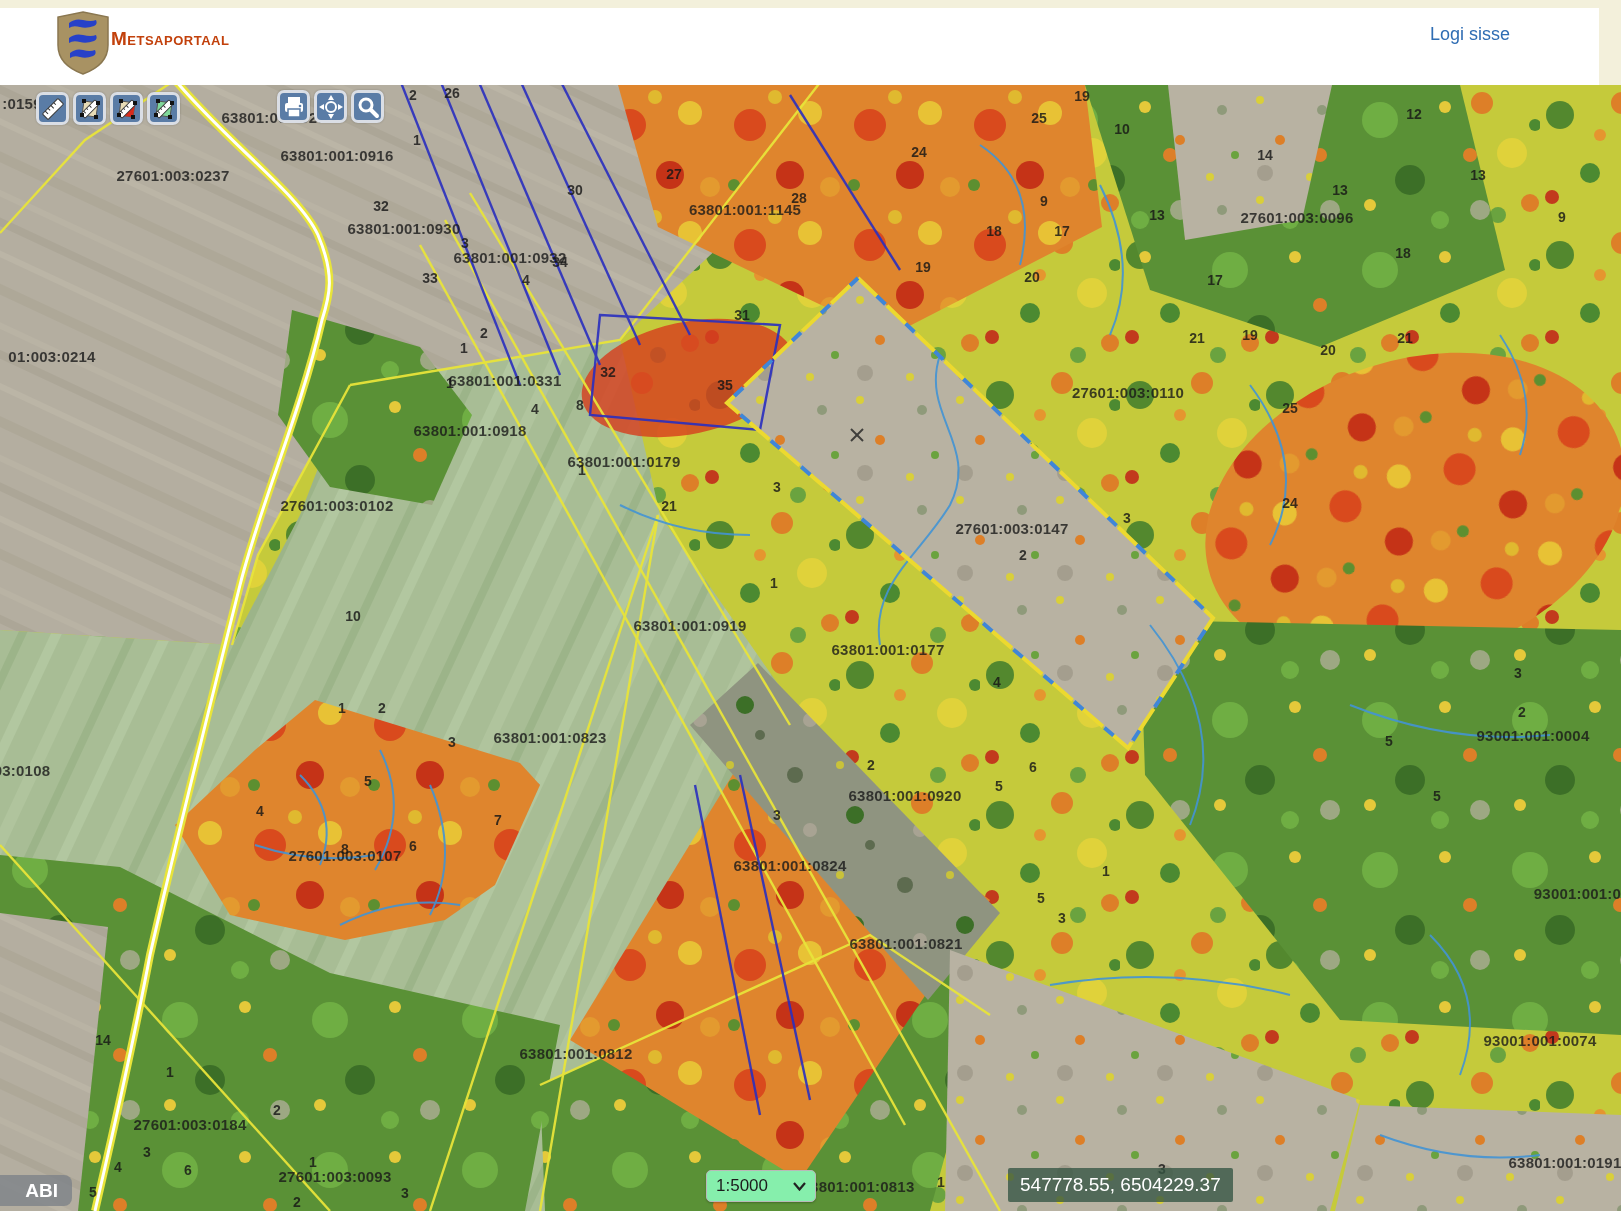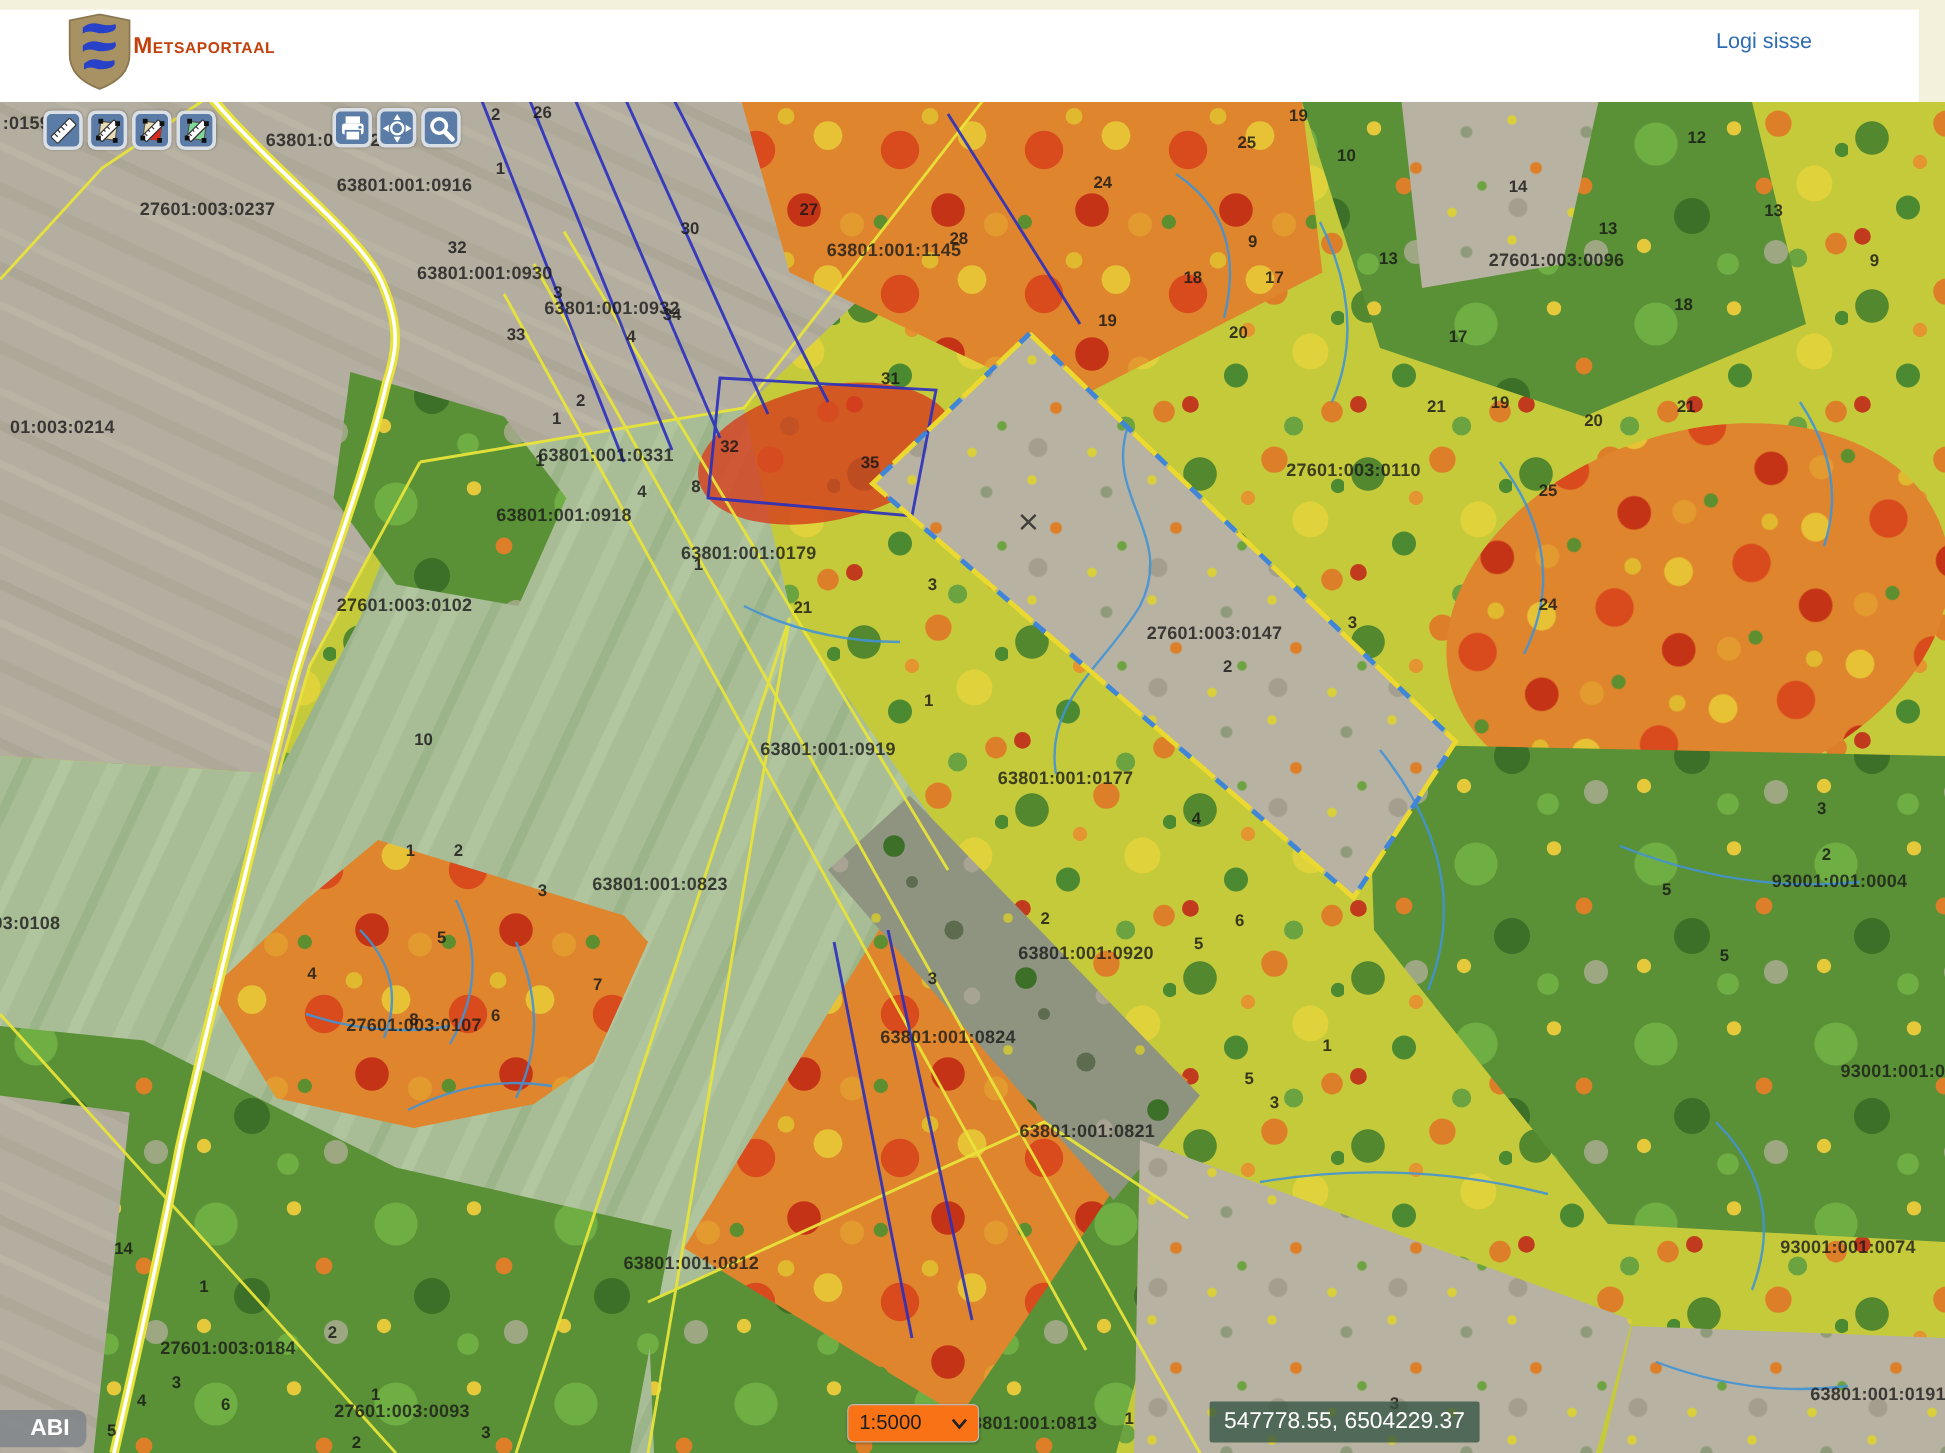--- a/index.html
+++ b/index.html
@@ -19,21 +19,21 @@
   .plabel{position:absolute;transform:translate(-50%,-50%);font-size:15px;font-weight:bold;
           color:rgba(25,25,25,.8);white-space:nowrap;letter-spacing:.2px;}
   .snum{position:absolute;transform:translate(-50%,-50%);font-size:14px;font-weight:bold;
         color:rgba(22,22,22,.82);white-space:nowrap;}
   
   .tool-btn{position:absolute;width:33px;height:33px;background:#5a7ca6;border:3px solid rgba(225,228,232,.95);
             border-radius:7px;box-sizing:border-box;display:flex;align-items:center;justify-content:center;
             cursor:pointer;box-shadow:0 0 2px rgba(0,0,0,.25);}
   .tool-btn svg{display:block;}
   
-  #scale-select{position:absolute;left:706px;top:1085px;width:110px;height:32px;background:#f97316;
+  #scale-select{position:absolute;left:706px;top:1085px;width:110px;height:32px;background:#86efac;
                 border:1px solid #b9b9b9;border-radius:5px;display:flex;align-items:center;
                 justify-content:space-between;padding:0 9px;box-sizing:border-box;cursor:pointer;
                 font-size:17px;color:#1c1c1c;box-shadow:0 1px 2px rgba(0,0,0,.25);}
   #coords{position:absolute;left:1008px;top:1083px;height:34px;background:rgba(52,84,66,.78);
           color:#fff;font-size:19px;display:flex;align-items:center;padding:0 12px;border-radius:2px;}
   #abi{position:absolute;left:-10px;top:1090px;width:82px;height:31px;background:rgba(125,130,136,.8);
        border-radius:8px;color:#fff;font-weight:bold;font-size:19px;display:flex;align-items:center;
        justify-content:flex-end;padding-right:14px;box-sizing:border-box;cursor:pointer;}
 </style>
 </head>

